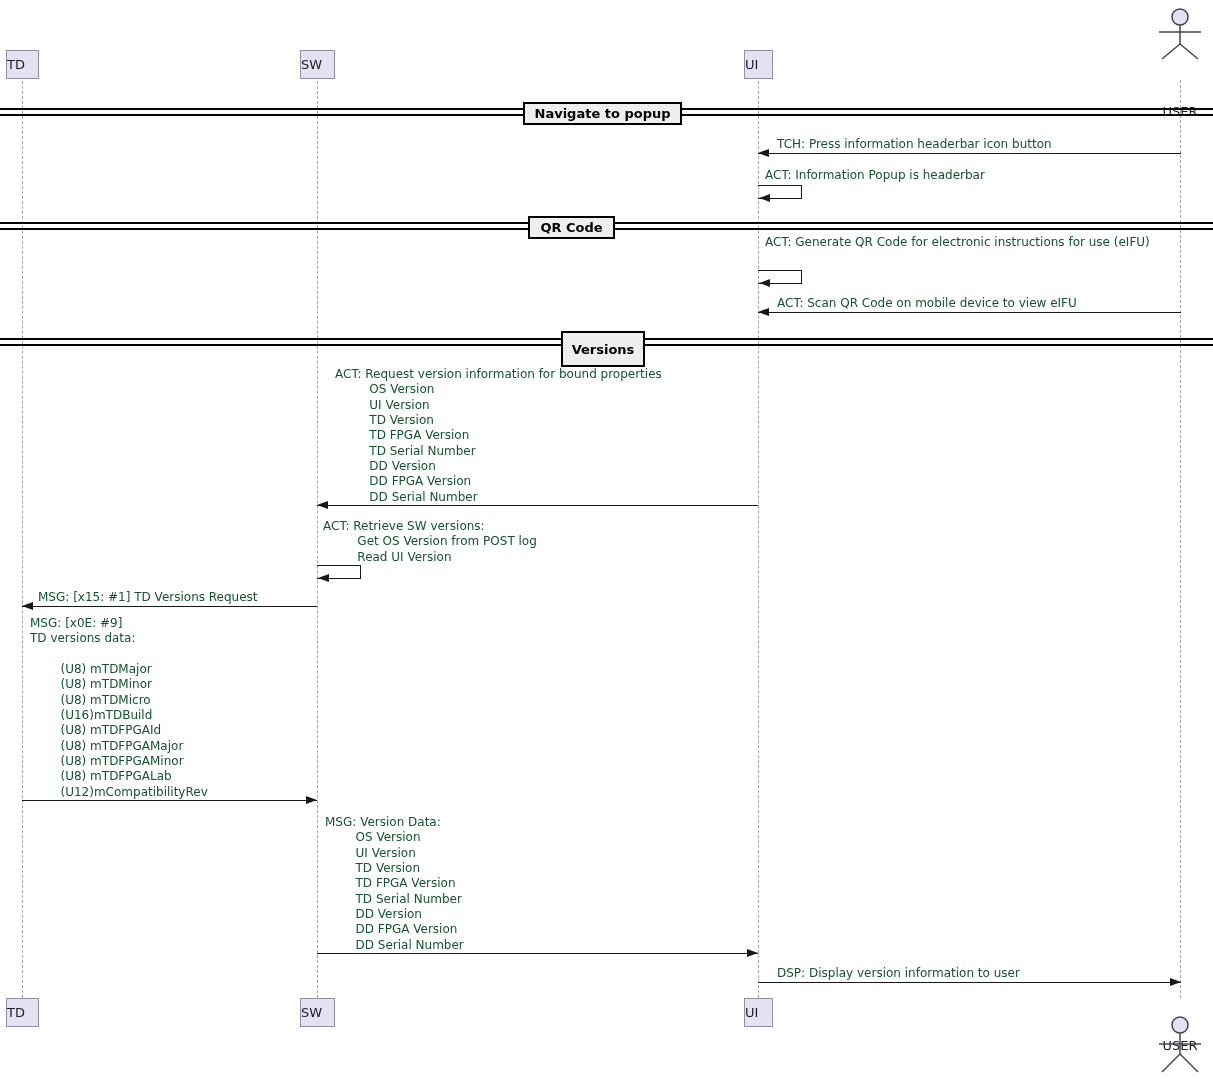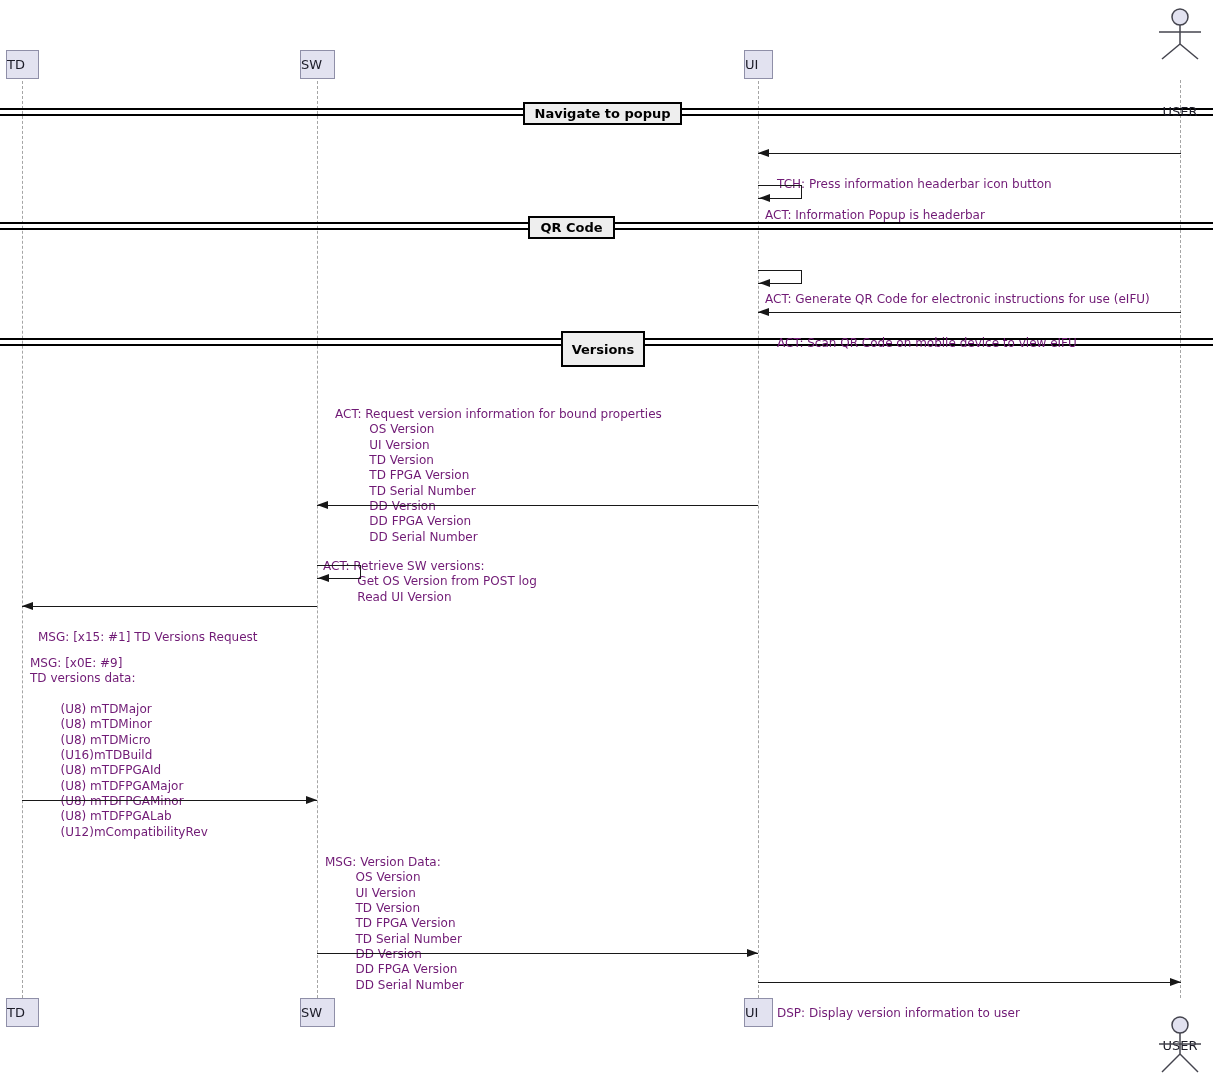--- a/index.html
+++ b/index.html
@@ -15,23 +15,22 @@
     font-size:13px;color:#1c1c28;box-sizing:border-box;
   }
   .divlines{position:absolute;left:0;width:1213px;height:4px;
     border-top:2px solid #000;border-bottom:2px solid #000;}
   .divbox{
     position:absolute;background:#EEEEEE;border:2px solid #000;
     display:flex;align-items:center;justify-content:center;
     font-size:13px;font-weight:bold;color:#000;box-sizing:border-box;
   }
   .msgtext{
-    position:absolute;font-size:12px;line-height:15.35px;color:#701a75;
+    position:absolute;font-size:12px;line-height:15.35px;color:#14532d;
     white-space:pre;
-    margin-top:40px;
   }
   .mline{position:absolute;height:0;border-top:1px solid #181818;}
   .selfloop{position:absolute;width:43px;height:12px;
     border-top:1px solid #181818;border-right:1px solid #181818;
     border-bottom:1px solid #181818;}
   .ah{position:absolute;width:0;height:0;}
   .ah.left{border-top:4.5px solid transparent;border-bottom:4.5px solid transparent;border-right:11px solid #181818;}
   .ah.right{border-top:4.5px solid transparent;border-bottom:4.5px solid transparent;border-left:11px solid #181818;}
   .actorlabel{position:absolute;font-size:13px;color:#1c1c28;text-align:center;width:60px;margin-top:40px;}
   svg line,svg circle{stroke:#44444e;stroke-width:1.5;}
@@ -105,21 +104,21 @@
     <div class="ah left" style="left:758px;top:149px;"></div>
   </div>
 
   <div>
     <div class="msgtext" style="left:765px;top:168px;">ACT: Information Popup is headerbar</div>
     <div class="selfloop" style="left:758px;top:185px;"></div>
     <div class="ah left" style="left:759px;top:194px;"></div>
   </div>
 
   <div>
-    <div class="msgtext" style="left:765px;top:252px;">ACT: Generate QR Code for electronic instructions for use (eIFU)</div>
+    <div class="msgtext" style="left:765px;top:235px;">ACT: Generate QR Code for electronic instructions for use (eIFU)</div>
     <div class="selfloop" style="left:758px;top:270px;"></div>
     <div class="ah left" style="left:759px;top:279px;"></div>
   </div>
 
   <div>
     <div class="msgtext" style="left:777px;top:296px;">ACT: Scan QR Code on mobile device to view eIFU</div>
     <div class="mline" style="left:758px;top:312px;width:423px;"></div>
     <div class="ah left" style="left:758px;top:308px;"></div>
   </div>
 

